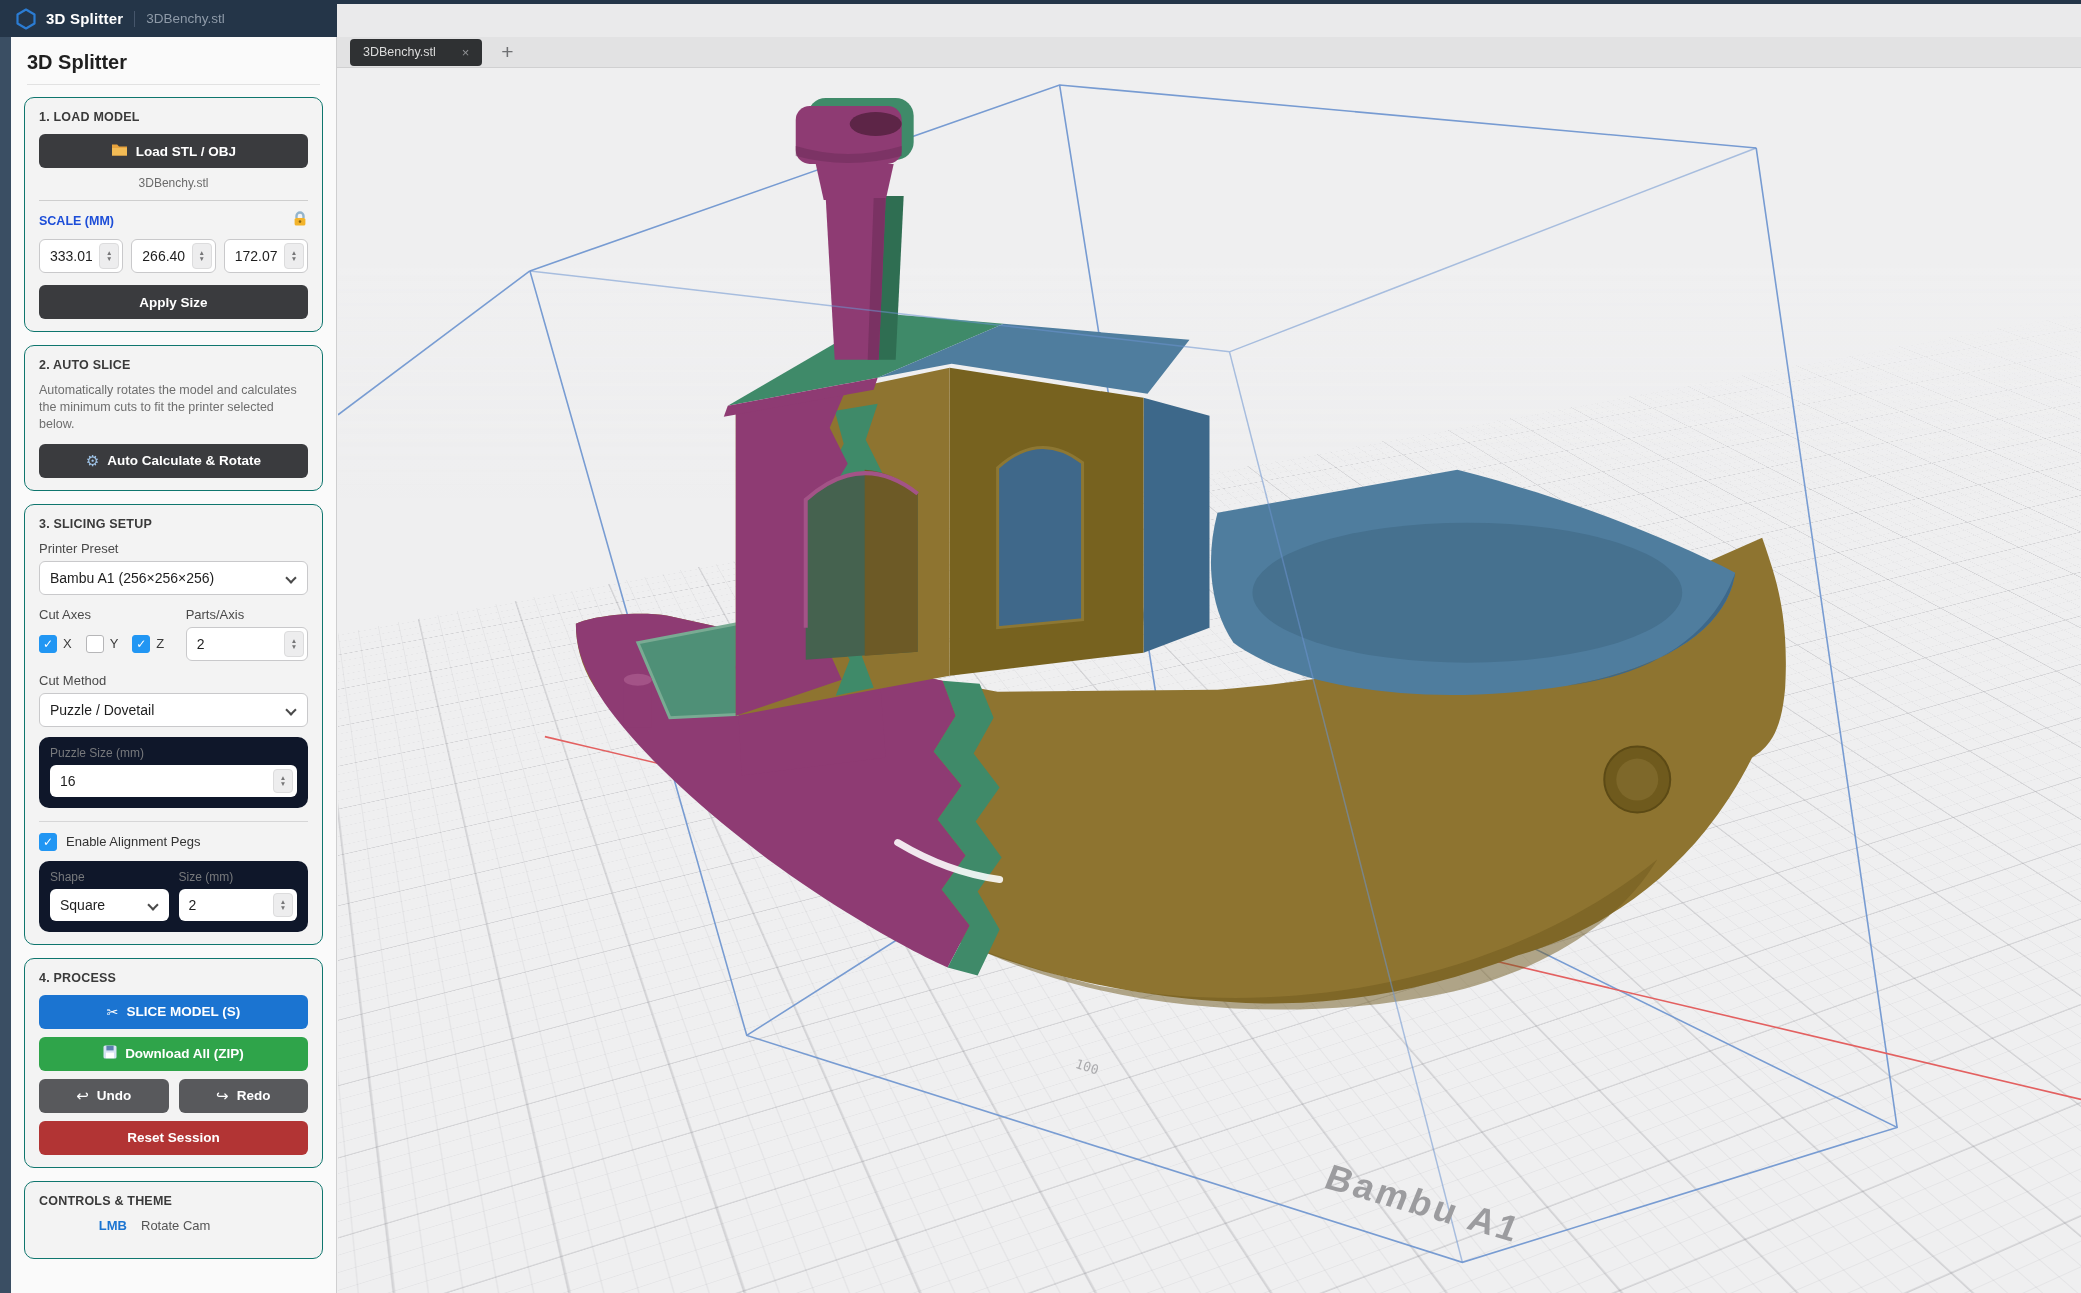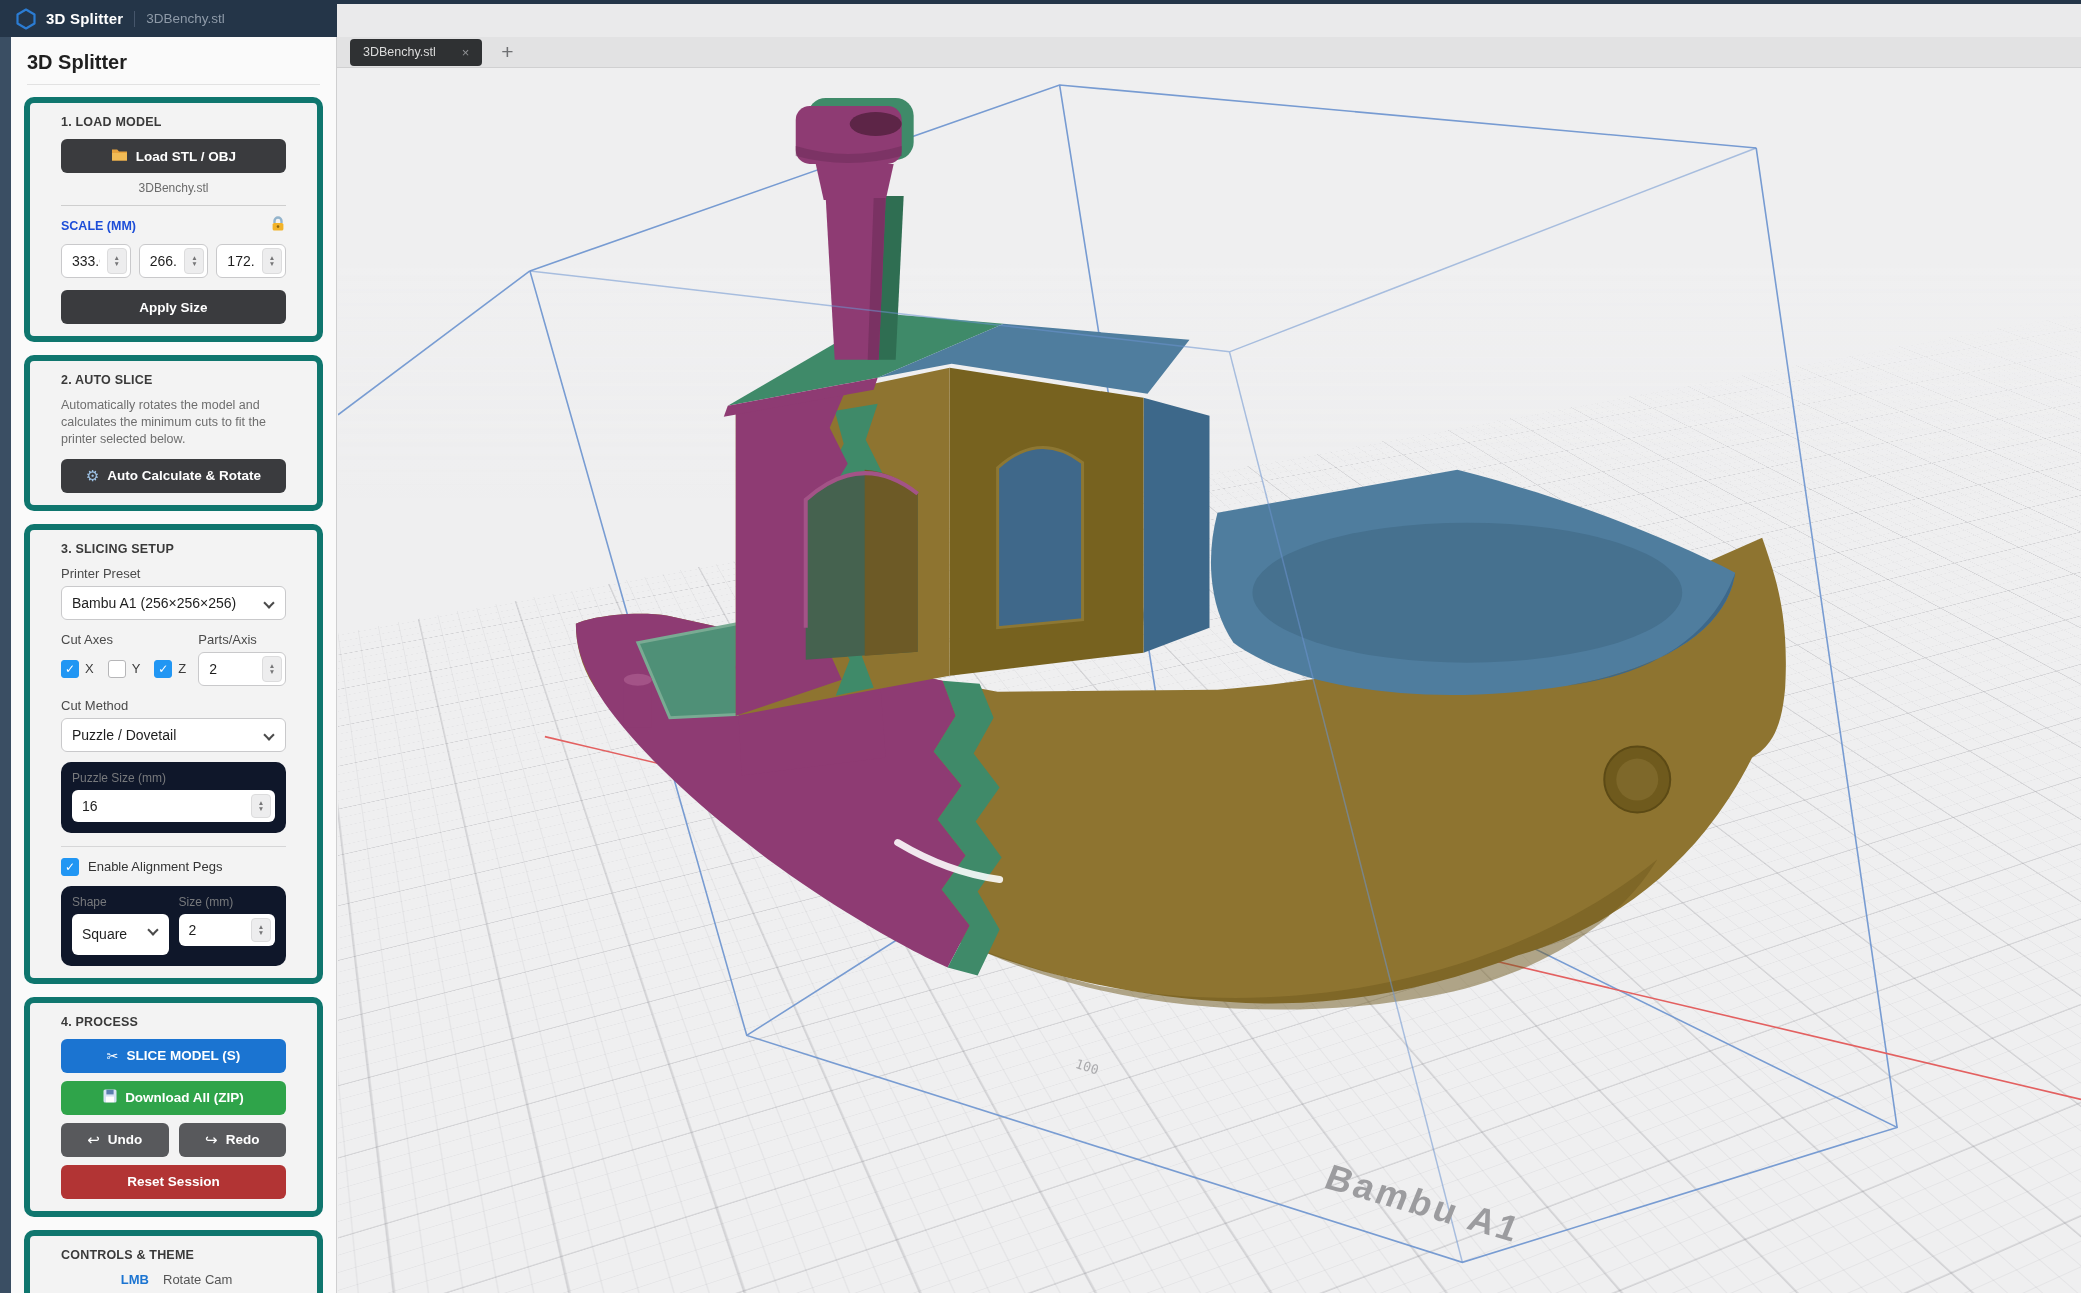--- a/index.html
+++ b/index.html
@@ -28,22 +28,22 @@
   .tab-close { margin-left:26px; color:#919396; font-size:13px; cursor:default; }
   .tab-new { margin-left:19px; color:#6f7073; font-size:21px; font-weight:400; line-height:20px; }
 
   
   .left-strip { position:absolute; left:0; top:37px; width:11px; bottom:0; background:#3a4e63; }
   .sidebar { position:absolute; left:11px; top:37px; width:326px; bottom:0;
     background:#fafafa; border-right:1px solid #cfcfd0; overflow:hidden; }
   .sb-title { font-size:20px; font-weight:bold; color:#1f1f1f; padding:14px 16px 10px 16px; }
   .sb-hr { border:none; border-top:1px solid #e2e2e2; margin:0 16px 12px 16px; }
 
-  .card { background:#f3f3f3; border:6px solid #0f766e; border-radius:10px;
-    margin:0 13px 13px 13px; padding:12px 31px; }
+  .card { background:#f3f3f3; border:1px solid #0f766e; border-radius:10px;
+    margin:0 13px 13px 13px; padding:12px 14px; }
   .card-title { font-size:12.5px; font-weight:bold; color:#3a3a3a; letter-spacing:.2px; margin-bottom:10px; }
 
   .btn { display:flex; align-items:center; justify-content:center; gap:8px; height:34px;
     border:none; border-radius:6px; width:100%; color:#fff; font-weight:bold;
     font-size:13.5px; font-family:inherit; cursor:pointer; }
   .btn-dark  { background:#3a3b3e; }
   .btn-blue  { background:#1b74d1; }
   .btn-green { background:#2fa44a; }
   .btn-gray  { background:#58595c; }
   .btn-red   { background:#b23434; }
@@ -79,21 +79,21 @@
   .setup-col-left { flex:1.1; } .setup-col-right { flex:1; }
   .axes { display:flex; align-items:center; gap:14px; height:34px; }
   .axis-item { display:flex; align-items:center; gap:6px; font-size:13px; color:#3c3c3c; }
   .cb { width:18px; height:18px; border-radius:3px; background:#fff; border:1px solid #b6b6b8;
     display:inline-flex; align-items:center; justify-content:center;
     color:#fff; font-size:12px; font-weight:bold; }
   .cb.checked { background:#2196f3; border-color:#2196f3; }
 
   .dark-panel { background:#0f172a; border-radius:10px; padding:9px 11px 11px 11px; margin-top:10px; }
   .dark-panel .num-wrap input { height:32px; border:none; }
-  .dark-panel .select { height:41px; border:none; }
+  .dark-panel .select { height:32px; border:none; }
   .dp-grid { display:flex; gap:10px; }
   .dp-grid > div { flex:1; }
   .card3-hr { border:none; border-top:1px solid #d6d6d7; margin:13px 0 11px 0; }
   .pegs-row { display:flex; align-items:center; gap:9px; font-size:13px; color:#333; }
 
   .controls-grid { display:grid; grid-template-columns:88px 1fr; column-gap:14px;
     row-gap:9px; margin-bottom:13px; }
   .ctrl-key { text-align:right; color:#1b74d1; font-weight:bold; font-size:13px; }
   .ctrl-act { color:#555; font-size:13px; }
 

